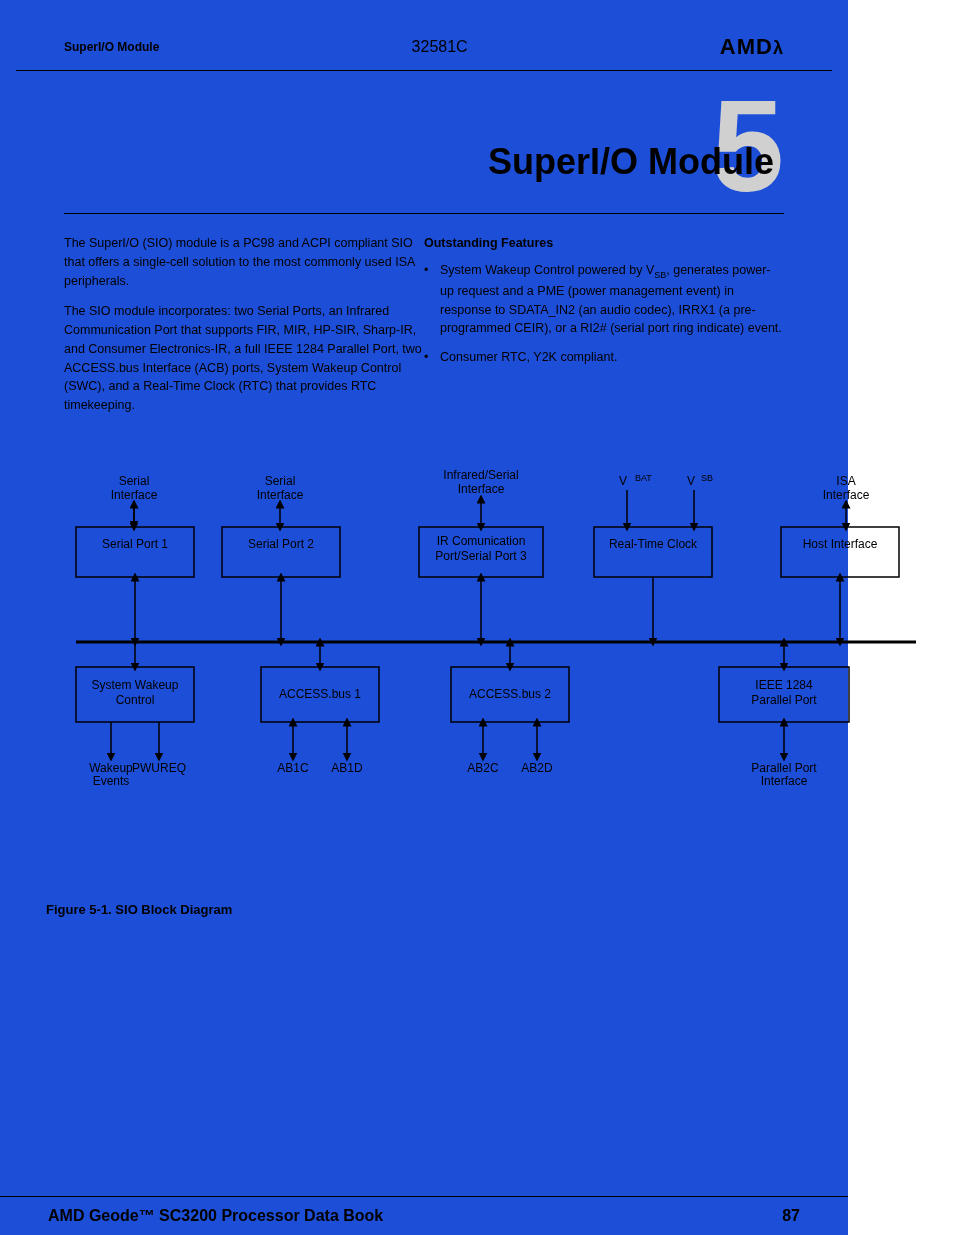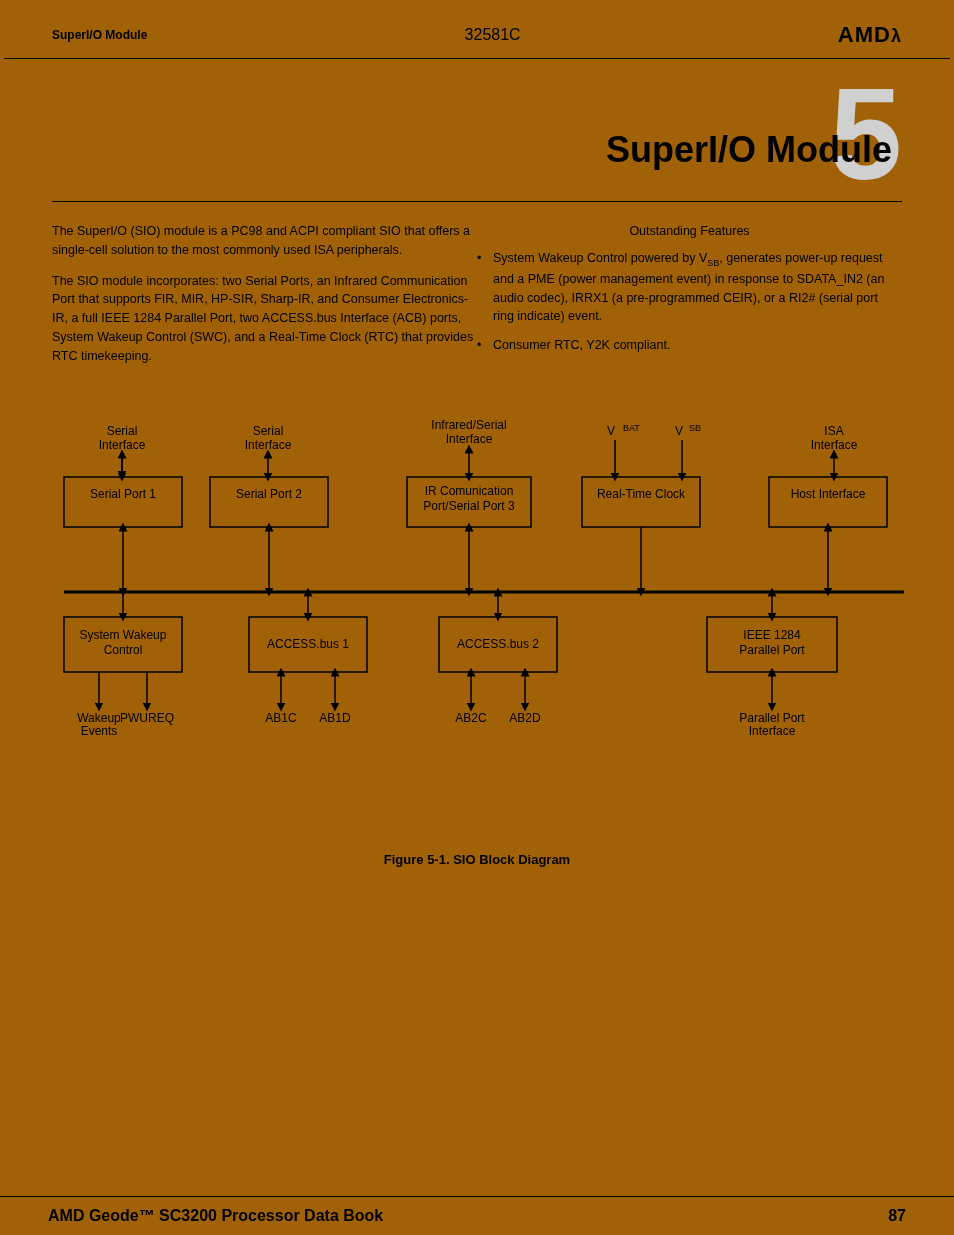--- a/index.html
+++ b/index.html
@@ -5,25 +5,25 @@
     * { margin: 0; padding: 0; box-sizing: border-box; }
     body {
       background: #fff;
       font-family: Arial, Helvetica, sans-serif;
       font-size: 13px;
       color: #000;
       width: 954px;
       min-height: 1235px;
     }
     .page {
-      width: 954px;
+      width: 848px;
       min-height: 1235px;
-      padding: 4px;
-      position: relative;
-      background: #a16207;
+      padding: 16px;
+      position: relative;
+      background: #1d4ed8;
     }
     
     .page-header {
       display: flex;
       justify-content: space-between;
       align-items: center;
       padding: 18px 48px 10px 48px;
       border-bottom: 1.5px solid #000;
     }
     .header-left {
@@ -82,23 +82,22 @@
     }
     .content-left p {
       margin-bottom: 12px;
     }
     .content-right {
       flex: 1;
       font-size: 12.5px;
       line-height: 1.5;
     }
     .content-right .section-title {
-      font-weight: normal;
+      font-weight: bold;
       margin-bottom: 8px;
-      text-align: center;
     }
     .content-right ul {
       list-style: none;
       padding-left: 0;
     }
     .content-right ul li {
       padding-left: 16px;
       margin-bottom: 10px;
       position: relative;
     }
@@ -109,21 +108,21 @@
     }
     
     .diagram-area {
       padding: 10px 30px 10px 30px;
       position: relative;
     }
     .diagram-svg-container {
       width: 100%;
     }
     .figure-caption {
-      text-align: center;
+      text-align: left;
       font-size: 13px;
       font-weight: bold;
       margin-top: 12px;
       margin-bottom: 20px;
     }
     
     .page-footer {
       position: absolute;
       bottom: 0;
       left: 0;

